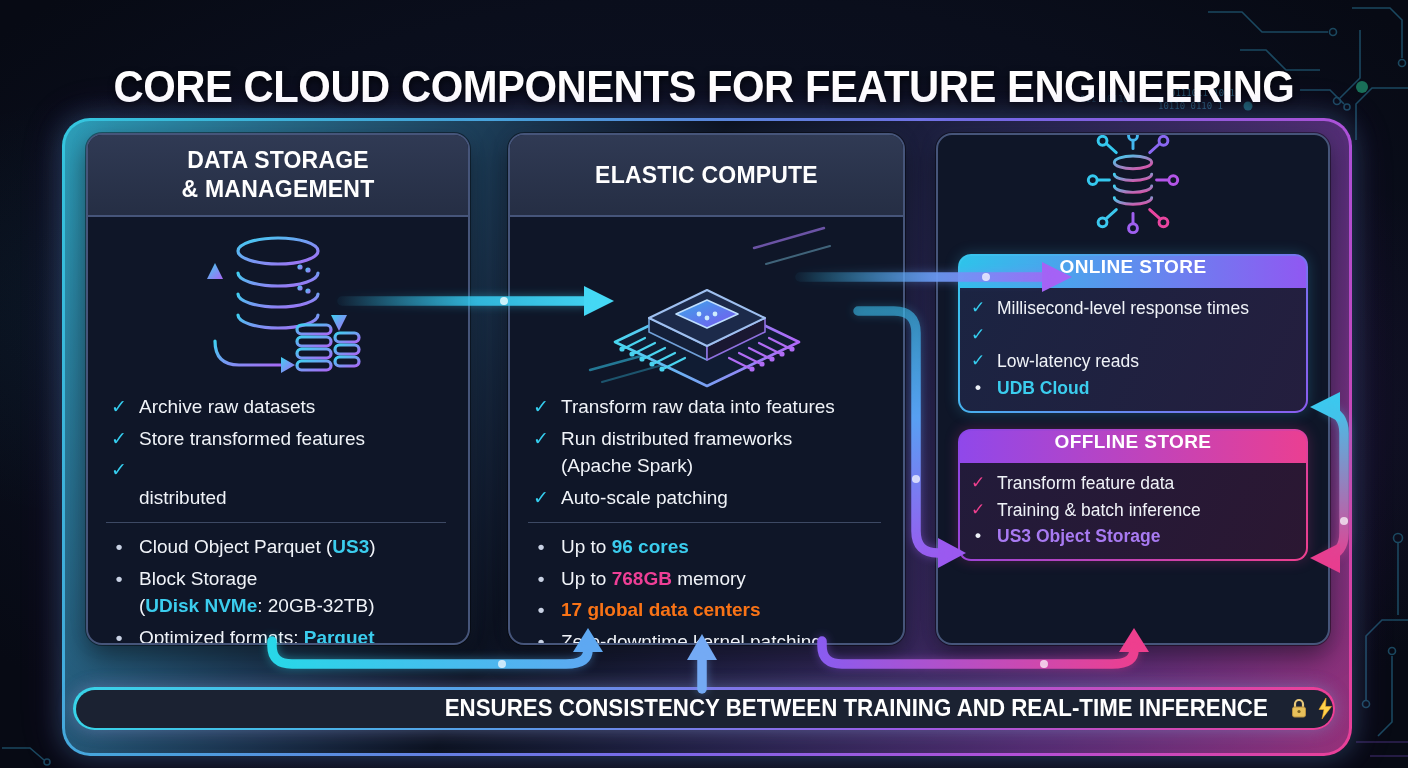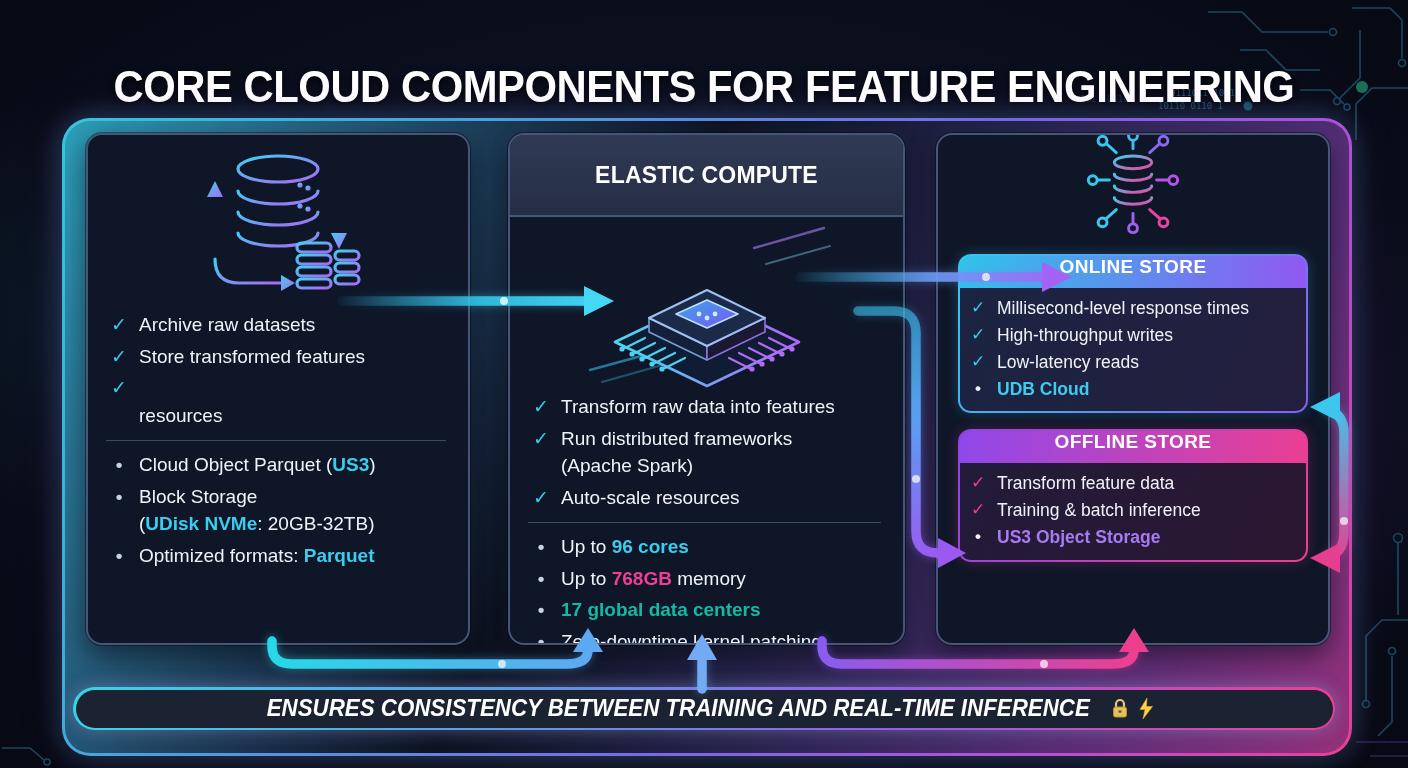--- a/index.html
+++ b/index.html
@@ -59,21 +59,21 @@
   .offline .store-body{background:linear-gradient(115deg,#221b3a,#2b1732);}
   .store-body .li{font-size:17.5px;margin:2px 0;line-height:1.42;}
   .store-body .mark{width:20px;flex-basis:20px;font-size:17px;}
   .banner{
     position:absolute;left:73px;top:687px;width:1262px;height:43px;z-index:2;
     border-radius:22px;padding:2.5px;box-sizing:border-box;
     background:linear-gradient(90deg,#38d4e8,#5a9ae8 35%,#9a5ce8 65%,#ee3f96);
     box-shadow:0 0 18px rgba(60,200,230,.32),0 0 18px rgba(230,60,150,.26);
   }
   .banner-inner{height:100%;border-radius:20px;background:#1b2232;display:flex;
-    align-items:center;justify-content:center;gap:9px;font-style:italic;}
+    align-items:center;justify-content:flex-end;gap:9px;}
   .banner-text{font-size:23px;font-weight:800;color:#fff;transform:scaleX(.97);white-space:nowrap;}
   #connectors{position:absolute;inset:0;z-index:3;pointer-events:none;}
 </style>
 </head>
 <body>
 
 <svg class="bg-decor" width="1408" height="768" viewBox="0 0 1408 768">
   <g stroke="#1d4f68" stroke-width="1.6" fill="none" opacity="0.9">
     <path d="M1352,8 H1390 L1402,20 V58"></path>
       <circle cx="1402" cy="63" r="3.5"></circle>
@@ -109,20 +109,24 @@
   </g>
 </svg>
 
 <h1 class="title">CORE CLOUD COMPONENTS FOR FEATURE ENGINEERING</h1>
 
 <div class="frame">
     <div class="frame-inner"></div>
   </div>
 
 <section class="card" style="left:86px;width:384px;">
+  <header class="card-head">
+    <span>DATA STORAGE</span>
+    <span>&amp; MANAGEMENT</span>
+  </header>
   <div class="icon-zone">
     <svg width="170" height="160" viewBox="0 0 170 160">
       <defs>
           <linearGradient id="dbG" x1="0" y1="0" x2="1" y2="1">
         <stop offset="0" stop-color="#3fd0f0"></stop>
             <stop offset="1" stop-color="#a868f5"></stop>
           </linearGradient>
         </defs>
       <g stroke="url(#dbG)" stroke-width="3.2" fill="none" stroke-linecap="round" stroke-linejoin="round">
         <ellipse cx="85" cy="28" rx="40" ry="13"></ellipse>
@@ -157,21 +161,21 @@
       <div class="li">
         <span class="mark" style="color: rgb(53, 205, 238);">✓</span>
         <span class="txt"><span>Archive raw datasets</span></span>
       </div>
       <div class="li">
         <span class="mark" style="color: rgb(53, 205, 238);">✓</span>
         <span class="txt"><span>Store transformed features</span></span>
       </div>
       <div class="li">
         <span class="mark" style="color: rgb(53, 205, 238);">✓</span>
-        <span class="txt"><br><span>resources</span></span>
+        <span class="txt"><br><span>distributed</span></span>
       </div>
     </div>
   <div class="divider"></div>
   <div class="list">
       <div class="li">
         <span class="mark" style="color: rgb(201, 210, 228);">•</span>
         <span class="txt"><span>Cloud Object Parquet (</span><span class="b" style="color: rgb(59, 205, 238);">US3</span><span>)</span></span>
       </div>
       <div class="li">
         <span class="mark" style="color: rgb(201, 210, 228);">•</span>
@@ -250,36 +254,36 @@
       <div class="li">
         <span class="mark" style="color: rgb(53, 205, 238);">✓</span>
         <span class="txt"><span>Transform raw data into features</span></span>
       </div>
       <div class="li">
         <span class="mark" style="color: rgb(53, 205, 238);">✓</span>
         <span class="txt"><span>Run distributed frameworks</span><br><span>(Apache Spark)</span></span>
       </div>
       <div class="li">
         <span class="mark" style="color: rgb(53, 205, 238);">✓</span>
-        <span class="txt"><span>Auto-scale resources</span></span>
+        <span class="txt"><span>Auto-scale patching</span></span>
       </div>
     </div>
   <div class="divider"></div>
   <div class="list">
       <div class="li">
         <span class="mark" style="color: rgb(201, 210, 228);">•</span>
         <span class="txt"><span>Up to </span><span class="b" style="color: rgb(59, 205, 238);">96 cores</span></span>
       </div>
       <div class="li">
         <span class="mark" style="color: rgb(201, 210, 228);">•</span>
         <span class="txt"><span>Up to </span><span class="b" style="color: rgb(238, 63, 150);">768GB</span><span> memory</span></span>
       </div>
       <div class="li">
         <span class="mark" style="color: rgb(201, 210, 228);">•</span>
-        <span class="txt"><span class="b" style="color: #14b8a6;">17 global data centers</span></span>
+        <span class="txt"><span class="b" style="color: #f97316;">17 global data centers</span></span>
       </div>
       <div class="li">
         <span class="mark" style="color: rgb(201, 210, 228);">•</span>
         <span class="txt"><span>Zero-downtime kernel patching</span></span>
       </div>
     </div>
 </section>
 
 <section class="card" style="left:936px;width:394px;">
   <div class="icon-zone small">
@@ -340,21 +344,20 @@
       <span>ONLINE STORE</span>
     </div>
     <div class="store-body">
       <div>
           <div class="li">
             <span class="mark" style="color: rgb(53, 205, 238);">✓</span>
             <span class="txt"><span>Millisecond-level response times</span></span>
           </div>
           <div class="li">
             <span class="mark" style="color: rgb(53, 205, 238);">✓</span>
-            <span class="txt"><span>High-throughput writes</span></span>
           </div>
           <div class="li">
             <span class="mark" style="color: rgb(53, 205, 238);">✓</span>
             <span class="txt"><span>Low-latency reads</span></span>
           </div>
           <div class="li">
             <span class="mark" style="color: rgb(238, 242, 248);">•</span>
             <span class="txt"><span class="b" style="color: rgb(59, 205, 238);">UDB Cloud</span></span>
           </div>
         </div>

